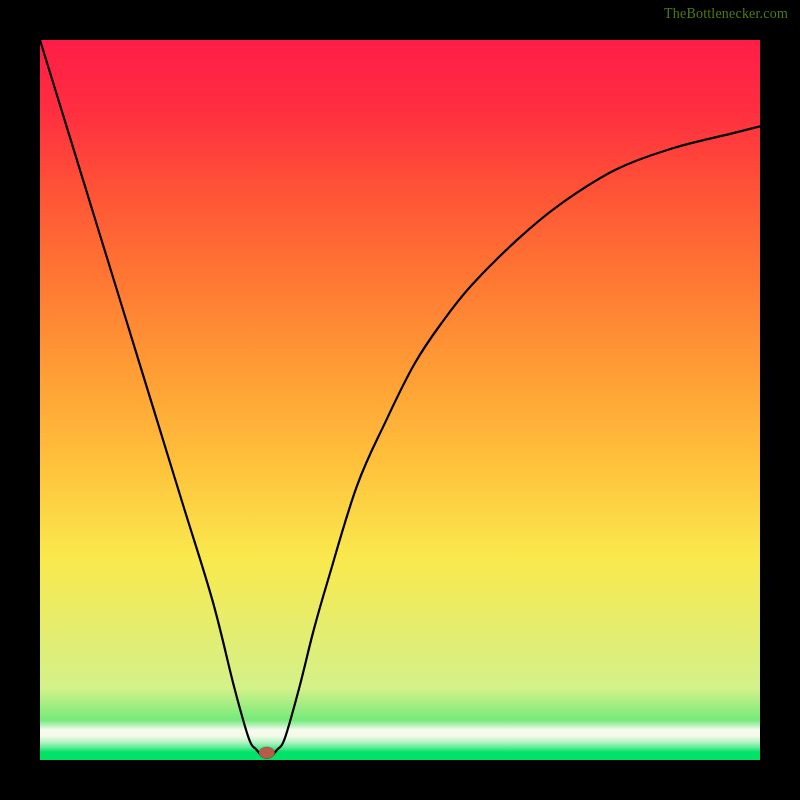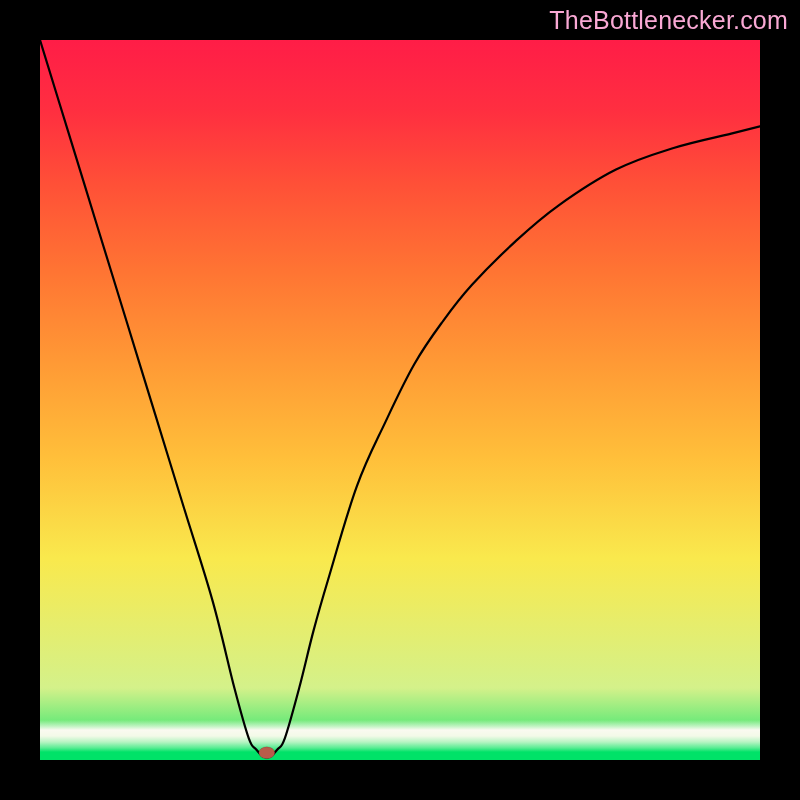--- a/index.html
+++ b/index.html
@@ -63,23 +63,23 @@
   }
   .dot {
     fill: #b85c4a;
     stroke: rgba(0,0,0,0.25);
     stroke-width: 0.5;
   }
   .watermark {
     position: absolute;
     top: 6px;
     right: 12px;
-    font-family: Liberation Sans, sans-serif;
-    font-size: 25px;
-    color: #f9a8d4;
+    font-family: Liberation Serif, serif;
+    font-size: 14px;
+    color: #4d7c0f;
     letter-spacing: 0.2px;
     user-select: none;
   }
 </style>
 </head>
 <body>
 
 <div class="frame">
 
   <div class="watermark">TheBottlenecker.com</div>

